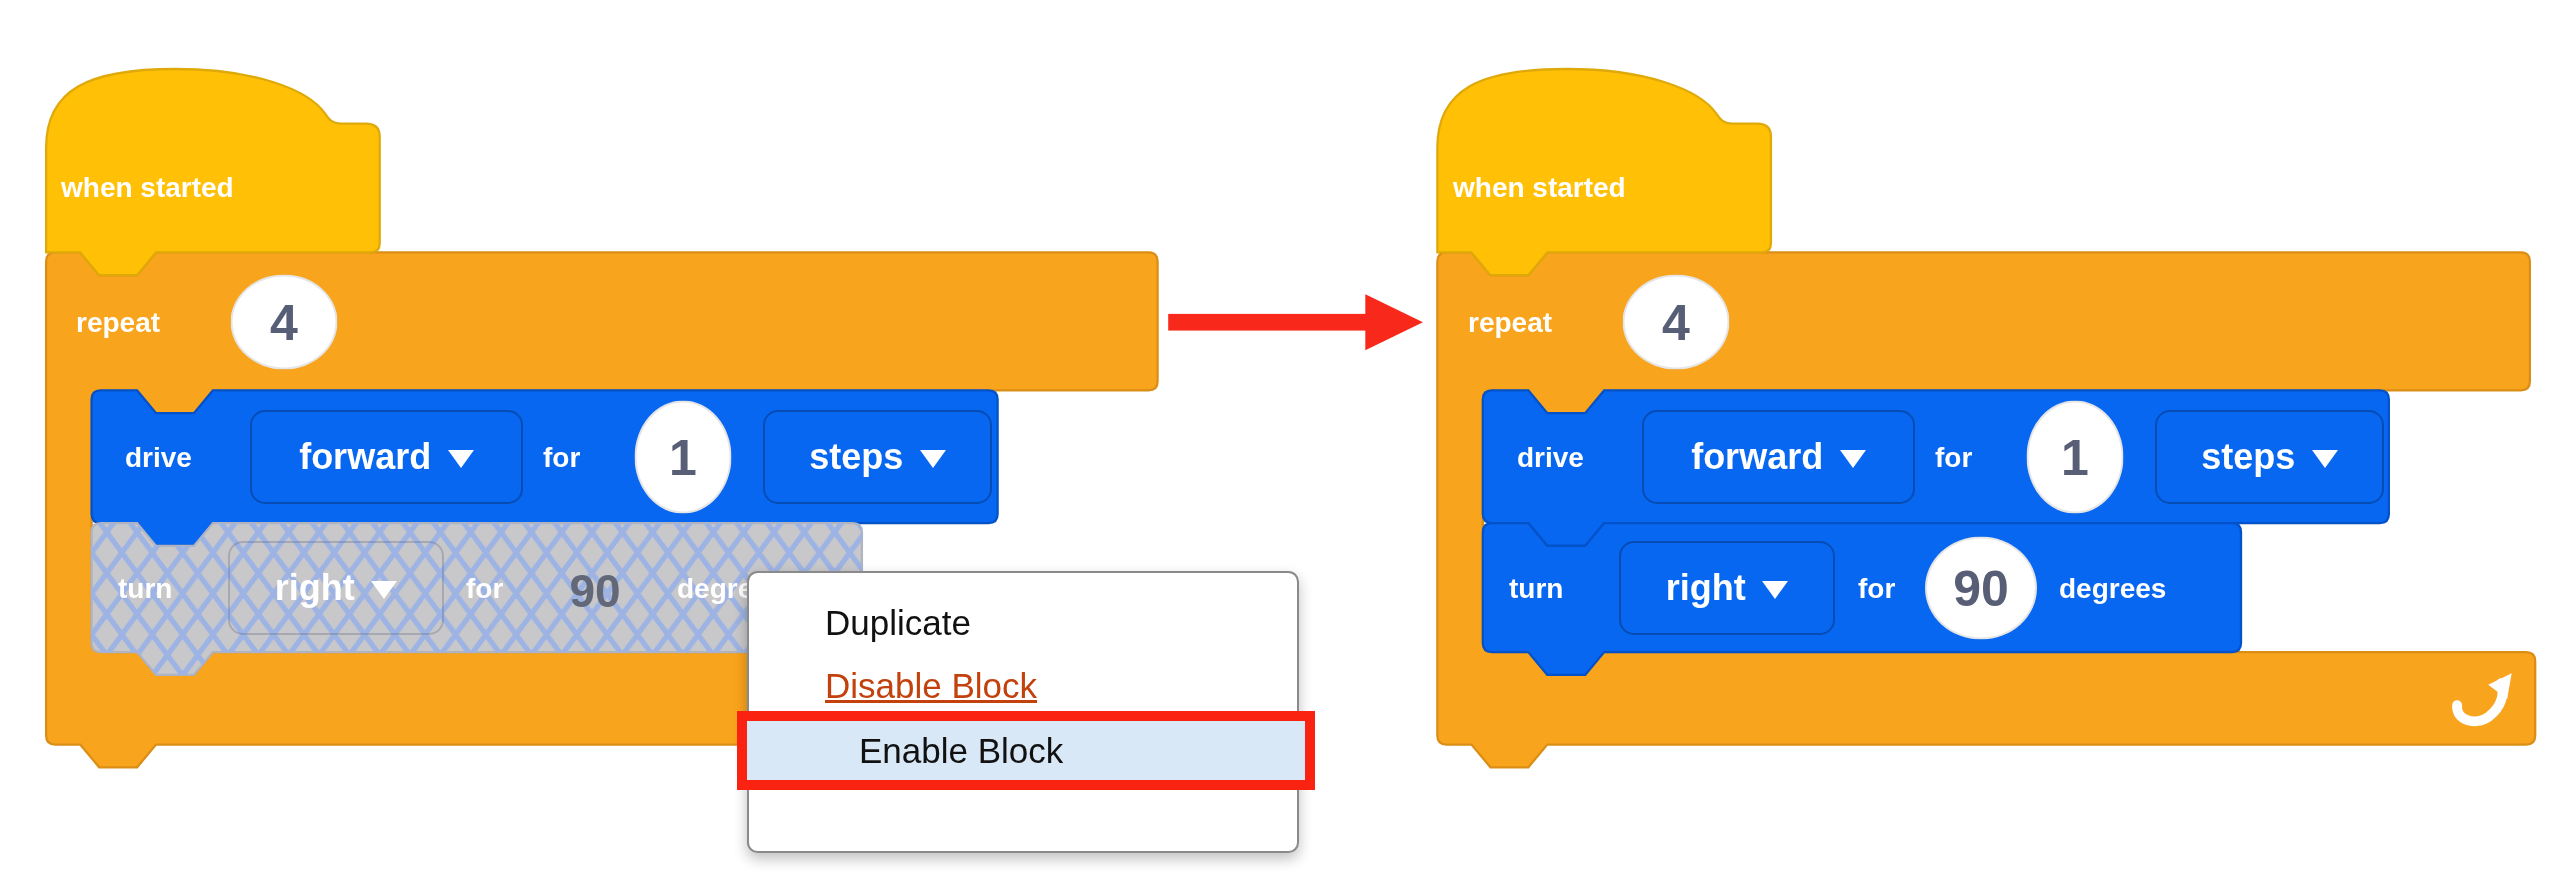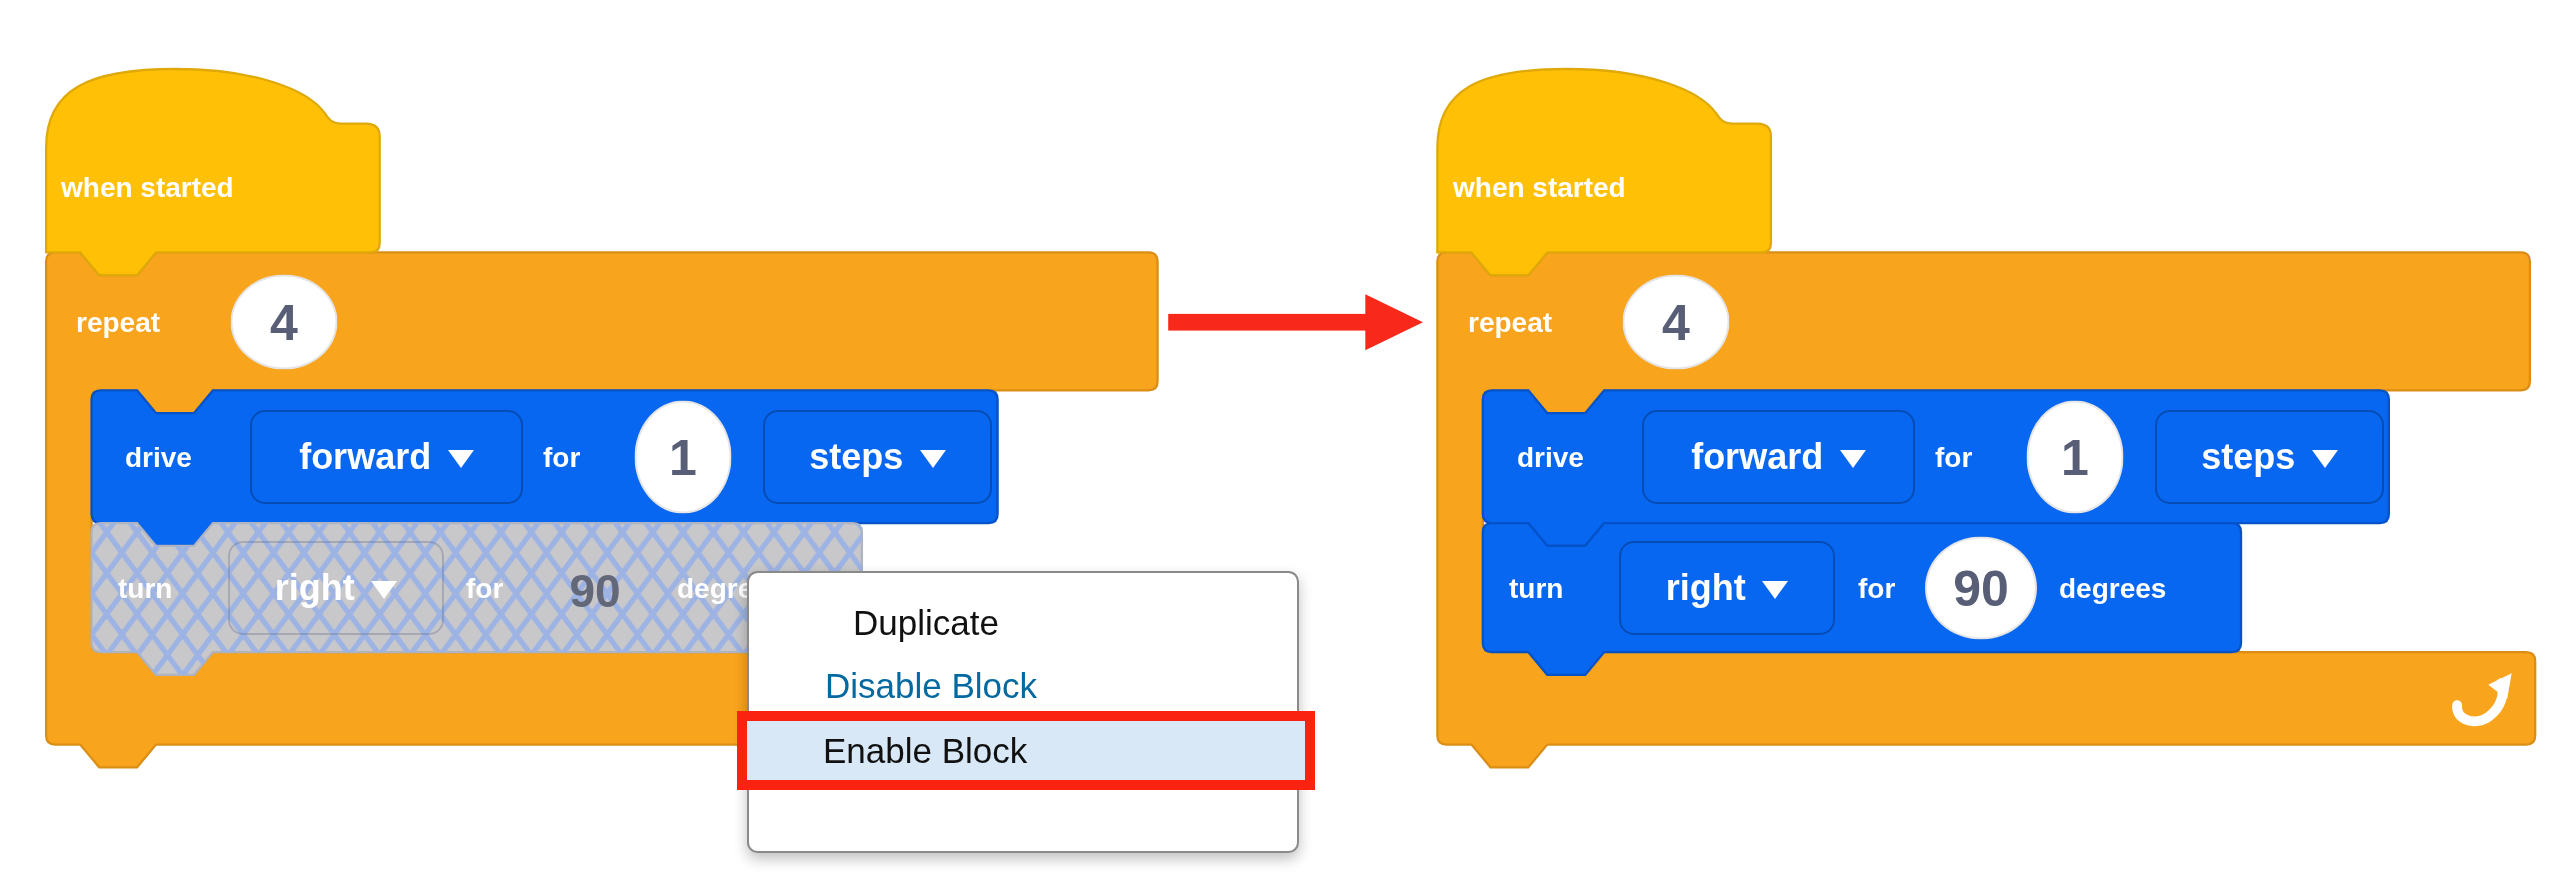--- a/index.html
+++ b/index.html
@@ -37,25 +37,25 @@
   
   #menu{
     position:absolute;left:747px;top:571px;width:552px;height:282px;z-index:5;
     background:#ffffff;border:2.3px solid #8a8a8a;border-radius:10.6px;
     box-shadow:0 6px 13.7px rgba(0,0,0,0.25);box-sizing:border-box;
   }
   .menu-item{
     position:absolute;left:0;width:100%;height:53px;display:flex;align-items:center;
     padding-left:76px;box-sizing:border-box;font-size:35px;color:#111111;white-space:nowrap;
   }
-  .menu-item.disabled{color:#0369a1;}
+  .menu-item.disabled{color:#c2410c;text-decoration:underline;}
   #enable-row{
     position:absolute;left:-12px;top:138px;width:578px;height:79px;z-index:6;
     background:#d9e8f7;border:10.6px solid #fa2312;box-sizing:border-box;
-    display:flex;align-items:center;padding-left:76px;font-size:35px;color:#111111;
+    display:flex;align-items:center;padding-left:112px;font-size:35px;color:#111111;
     white-space:nowrap;
   }
 </style>
 </head>
 <body>
 
 <div id="stage">
 
   <svg id="shapes" width="2576" height="881" viewBox="0 0 3396 1162">
     <defs>
@@ -158,19 +158,19 @@
   <div class="ddbox" style="left:1619px;top:541px;width:216px;height:94px;">
     <span class="ddlabel">right</span>
     <span class="caret"></span>
   </div>
   <div class="lbl" style="left:1858px;top:589px;">for</div>
   <div class="oval" style="left:1981px;top:588px;width:108px;height:99px;"></div>
   <div class="num" style="left:1981px;top:589px;">90</div>
   <div class="lbl" style="left:2059px;top:589px;">degrees</div>
 
   <div id="menu">
-    <div class="menu-item" style="top:23px;margin-left:28px;">Duplicate</div>
+    <div class="menu-item" style="top:23px;">Duplicate</div>
     <div class="menu-item disabled" style="top:86px;">Disable Block</div>
     <div id="enable-row">Enable Block</div>
   </div>
 
 </div>
 
 
 </body></html>

